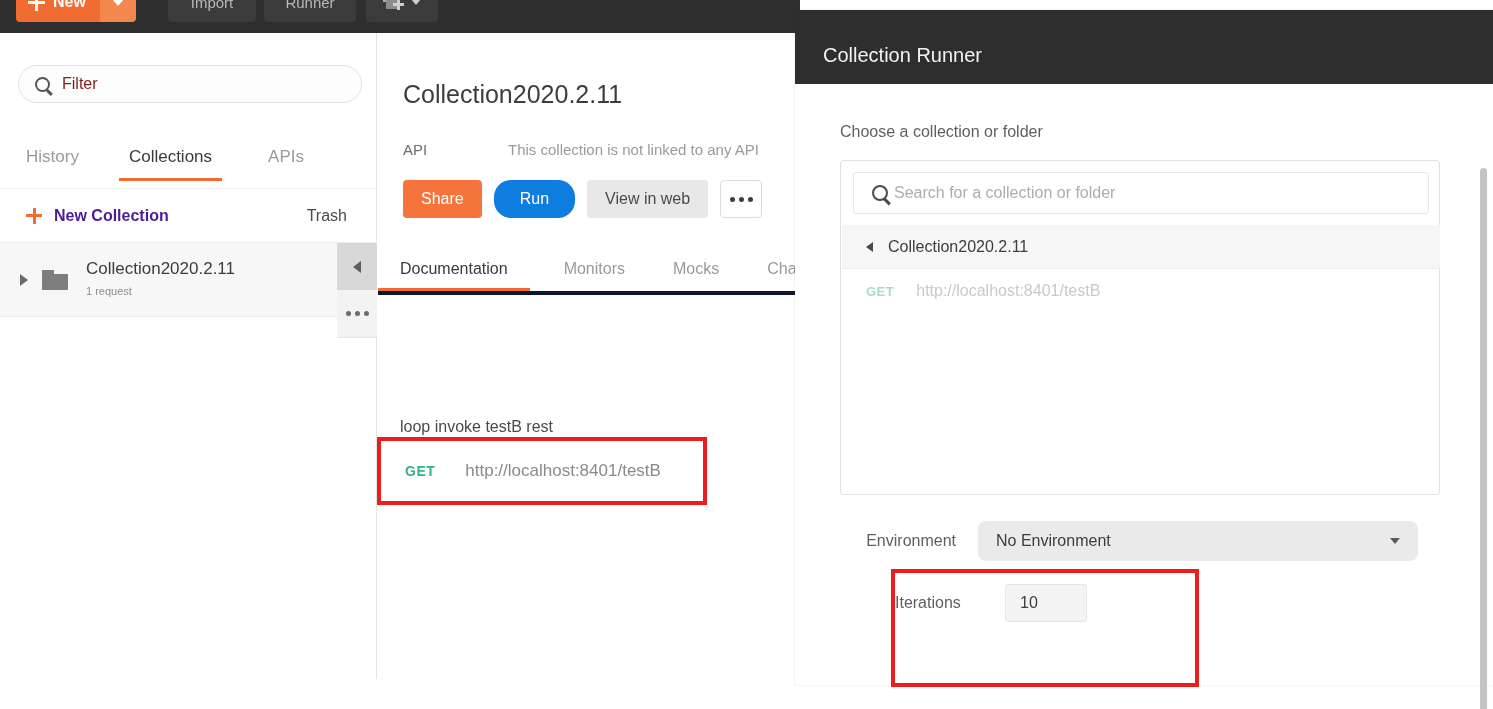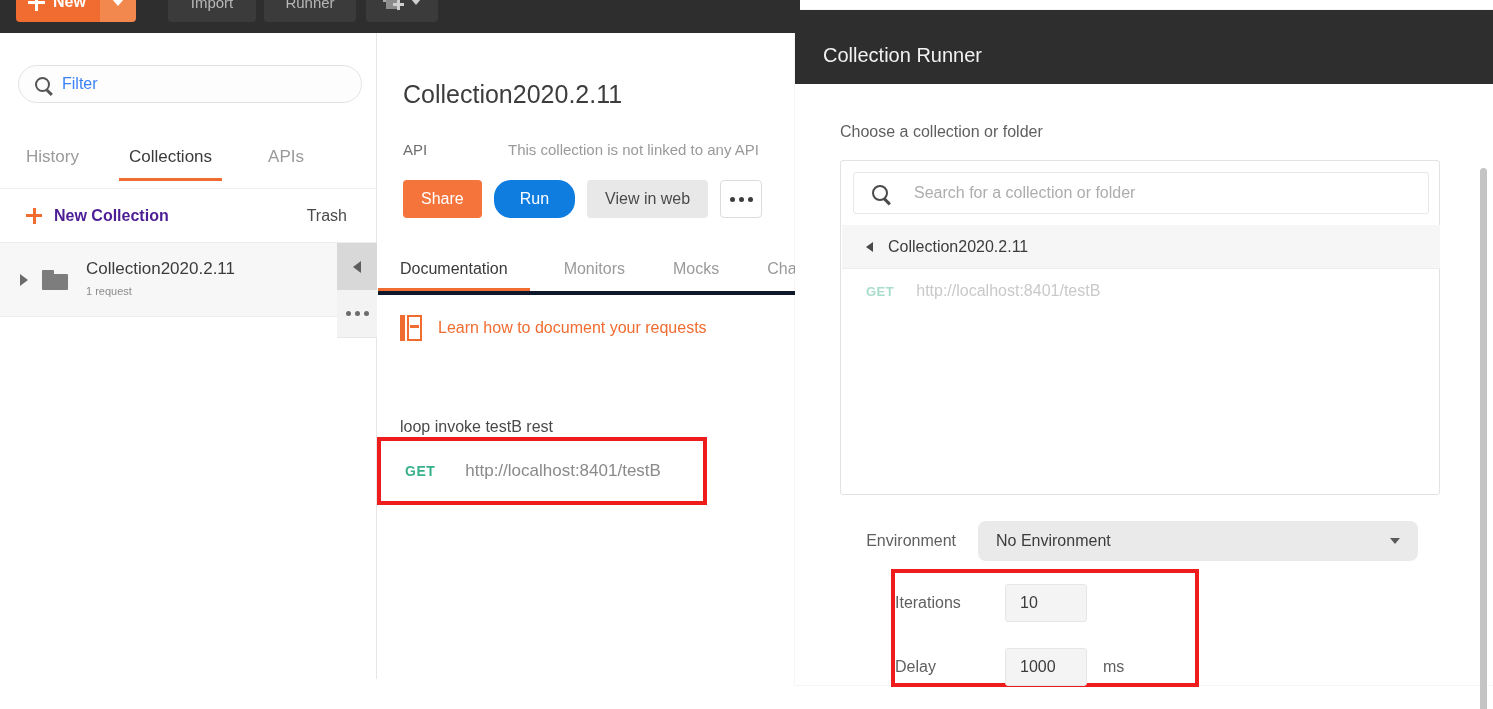--- a/index.html
+++ b/index.html
@@ -77,21 +77,21 @@
     cursor: text;
   }
   .mag {
     width: 15px; height: 15px; border: 2px solid #555; border-radius: 50%;
     position: relative; flex: none;
   }
   .mag::after {
     content:""; position:absolute; right:-5px; bottom:-4px; width: 7px; height: 2.5px;
     background:#555; transform: rotate(45deg);
   }
-  #filter-placeholder { font-size: 16px; color: #3b82f6; }
+  #filter-placeholder { font-size: 16px; color: #7f1d1d; }
 
   #side-tabs {
     position: absolute; left: 0; top: 110px; width: 377px; height: 46px;
     border-bottom: 1px solid #ededed; display: flex; align-items: flex-start;
   }
   .side-tab {
     font-size: 17px; color: #9a9a9a; padding: 4px 0 14px 0; cursor: pointer;
     position: relative;
   }
   .side-tab.active { color: #3a3a3a; }
@@ -225,21 +225,21 @@
     position:absolute; left:0; top:74px; width:698px; height:601px; background:#fff;
   }
   #choose-label { position:absolute; left: 45px; top: 39px; font-size:16px; color:#5f5f5f; }
   #picker {
     position:absolute; left: 45px; top: 76px; width: 600px; height: 335px;
     border: 1px solid #e2e2e2; border-radius:3px; background:#fff;
   }
   #runner-search {
     position:absolute; left: 12px; top: 11px; width: 576px; height: 42px;
     border:1px solid #e8e8e8; border-radius:3px; display:flex; align-items:center;
-    gap:26px; padding-left:18px; cursor:text; background:#fff;
+    gap:6px; padding-left:18px; cursor:text; background:#fff;
   }
   .mag2 { width:16px; height:16px; border:2.5px solid #4a4a4a; border-radius:50%; position:relative; flex:none; }
   .mag2::after { content:""; position:absolute; right:-5px; bottom:-4px; width:8px; height:3px; background:#4a4a4a; transform:rotate(45deg); }
   #runner-search-ph { font-size:16px; color:#adadad; }
 
   #picker-crumb {
     position:absolute; left:1px; top: 64px; width: 598px; height: 44px;
     background:#f6f6f6; border-bottom:1px solid #ededed;
     display:flex; align-items:center; cursor:pointer;
   }
@@ -402,28 +402,20 @@
           <span>Monitors</span>
         </div>
         <div class="ctab" id="ctab-mock">
           <span>Mocks</span>
         </div>
         <div class="ctab" id="ctab-chg">
           <span>Cha</span>
         </div>
       </div>
 
-      <div id="learn-row">
-        <span class="doc-ico">
-          <span class="spine"></span>
-            <span class="pg"></span>
-            <span class="ln"></span>
-        </span>
-        <span id="learn-text">Learn how to document your requests</span>
-      </div>
 
       <div id="loop-text">loop invoke testB rest</div>
 
       <div id="request-highlight">
         <div id="request-row">
           <span id="req-method">GET</span>
           <span id="req-url">http://localhost:8401/testB</span>
         </div>
       </div>
     </div>
@@ -462,26 +454,19 @@
         </span>
       </div>
 
       <div id="iter-delay-highlight">
         <div class="idrow" id="iter-row">
           <span class="id-label">Iterations</span>
           <span class="id-input">
             <span>10</span>
           </span>
         </div>
-        <div class="idrow" id="delay-row">
-          <span class="id-label">Delay</span>
-          <span class="id-input">
-            <span>1000</span>
-          </span>
-          <span id="delay-unit">ms</span>
-        </div>
       </div>
 
       <div id="runner-scrollbar"></div>
     </div>
   </div>
 
 </div>
 
 </body></html>

